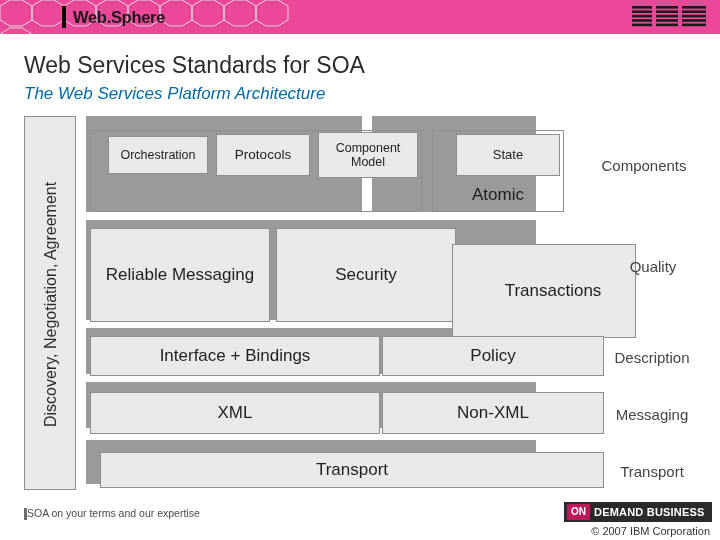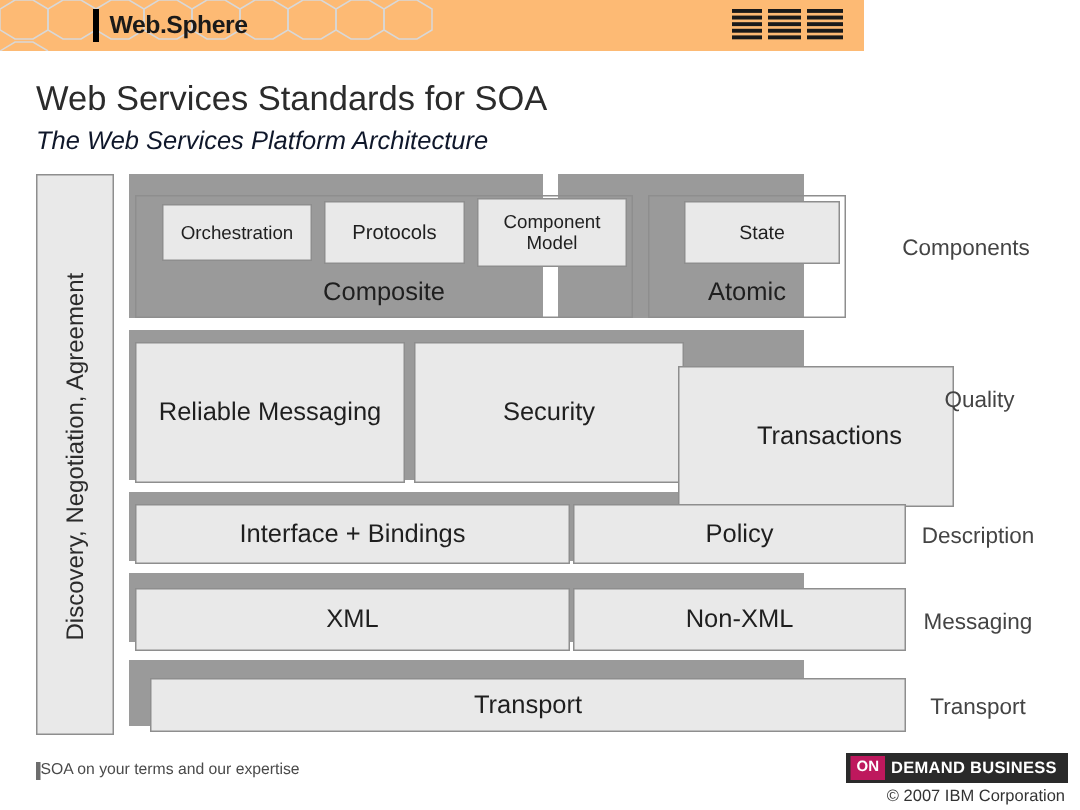--- a/index.html
+++ b/index.html
@@ -12,22 +12,22 @@
     background: #ffffff;
     font-family: "Liberation Sans", sans-serif;
     overflow: hidden;
     position: relative;
   }
 
   
   .header-band {
     position: absolute;
     left: 0; top: 0;
-    width: 576px; height: 34px;
-    background: #fdba74;
+    width: 720px; height: 34px;
+    background: #ec4899;
     overflow: hidden;
   }
   .hex-pattern {
     position: absolute;
     left: 0; top: 0;
     width: 720px; height: 34px;
   }
   .websphere-logo {
     position: absolute;
     left: 62px; top: 5px;
@@ -60,21 +60,21 @@
     left: 24px; top: 52px;
     font-size: 23px;
     color: #2b2b2b;
     font-family: "Liberation Sans", sans-serif;
   }
   .page-subtitle {
     position: absolute;
     left: 24px; top: 84px;
     font-size: 17px;
     font-style: italic;
-    color: #0f172a;
+    color: #0369a1;
     font-family: "Liberation Sans", sans-serif;
   }
 
   
   .diagram {
     position: absolute;
     left: 24px; top: 116px;
     width: 672px; height: 378px;
   }
 
@@ -241,23 +241,20 @@
   <div class="box" style="left:192px; top:18px; width:94px; height:42px; font-size:13.5px;">
     <span>Protocols</span>
   </div>
   <div class="box" style="left:294px; top:16px; width:100px; height:46px; font-size:12.5px;">
     <span>Component Model</span>
   </div>
   <div class="box" style="left:432px; top:18px; width:104px; height:42px; font-size:13px;">
     <span>State</span>
   </div>
 
-  <div class="box" style="left:66px; top:62px; width:332px; height:34px; font-size:17px; border:none; background:transparent;">
-    <span>Composite</span>
-  </div>
   <div class="box" style="left:408px; top:62px; width:132px; height:34px; font-size:17px; border:none; background:transparent;text-align:right;">
     <span>Atomic</span>
   </div>
 
   <div class="box" style="left:66px; top:14px; width:332px; height:82px; background:transparent;"></div>
   <div class="box" style="left:408px; top:14px; width:132px; height:82px; background:transparent;"></div>
 
   <div class="box" style="left:66px; top:112px; width:180px; height:94px; font-size:17px;">
     <span>Reliable Messaging</span>
   </div>

